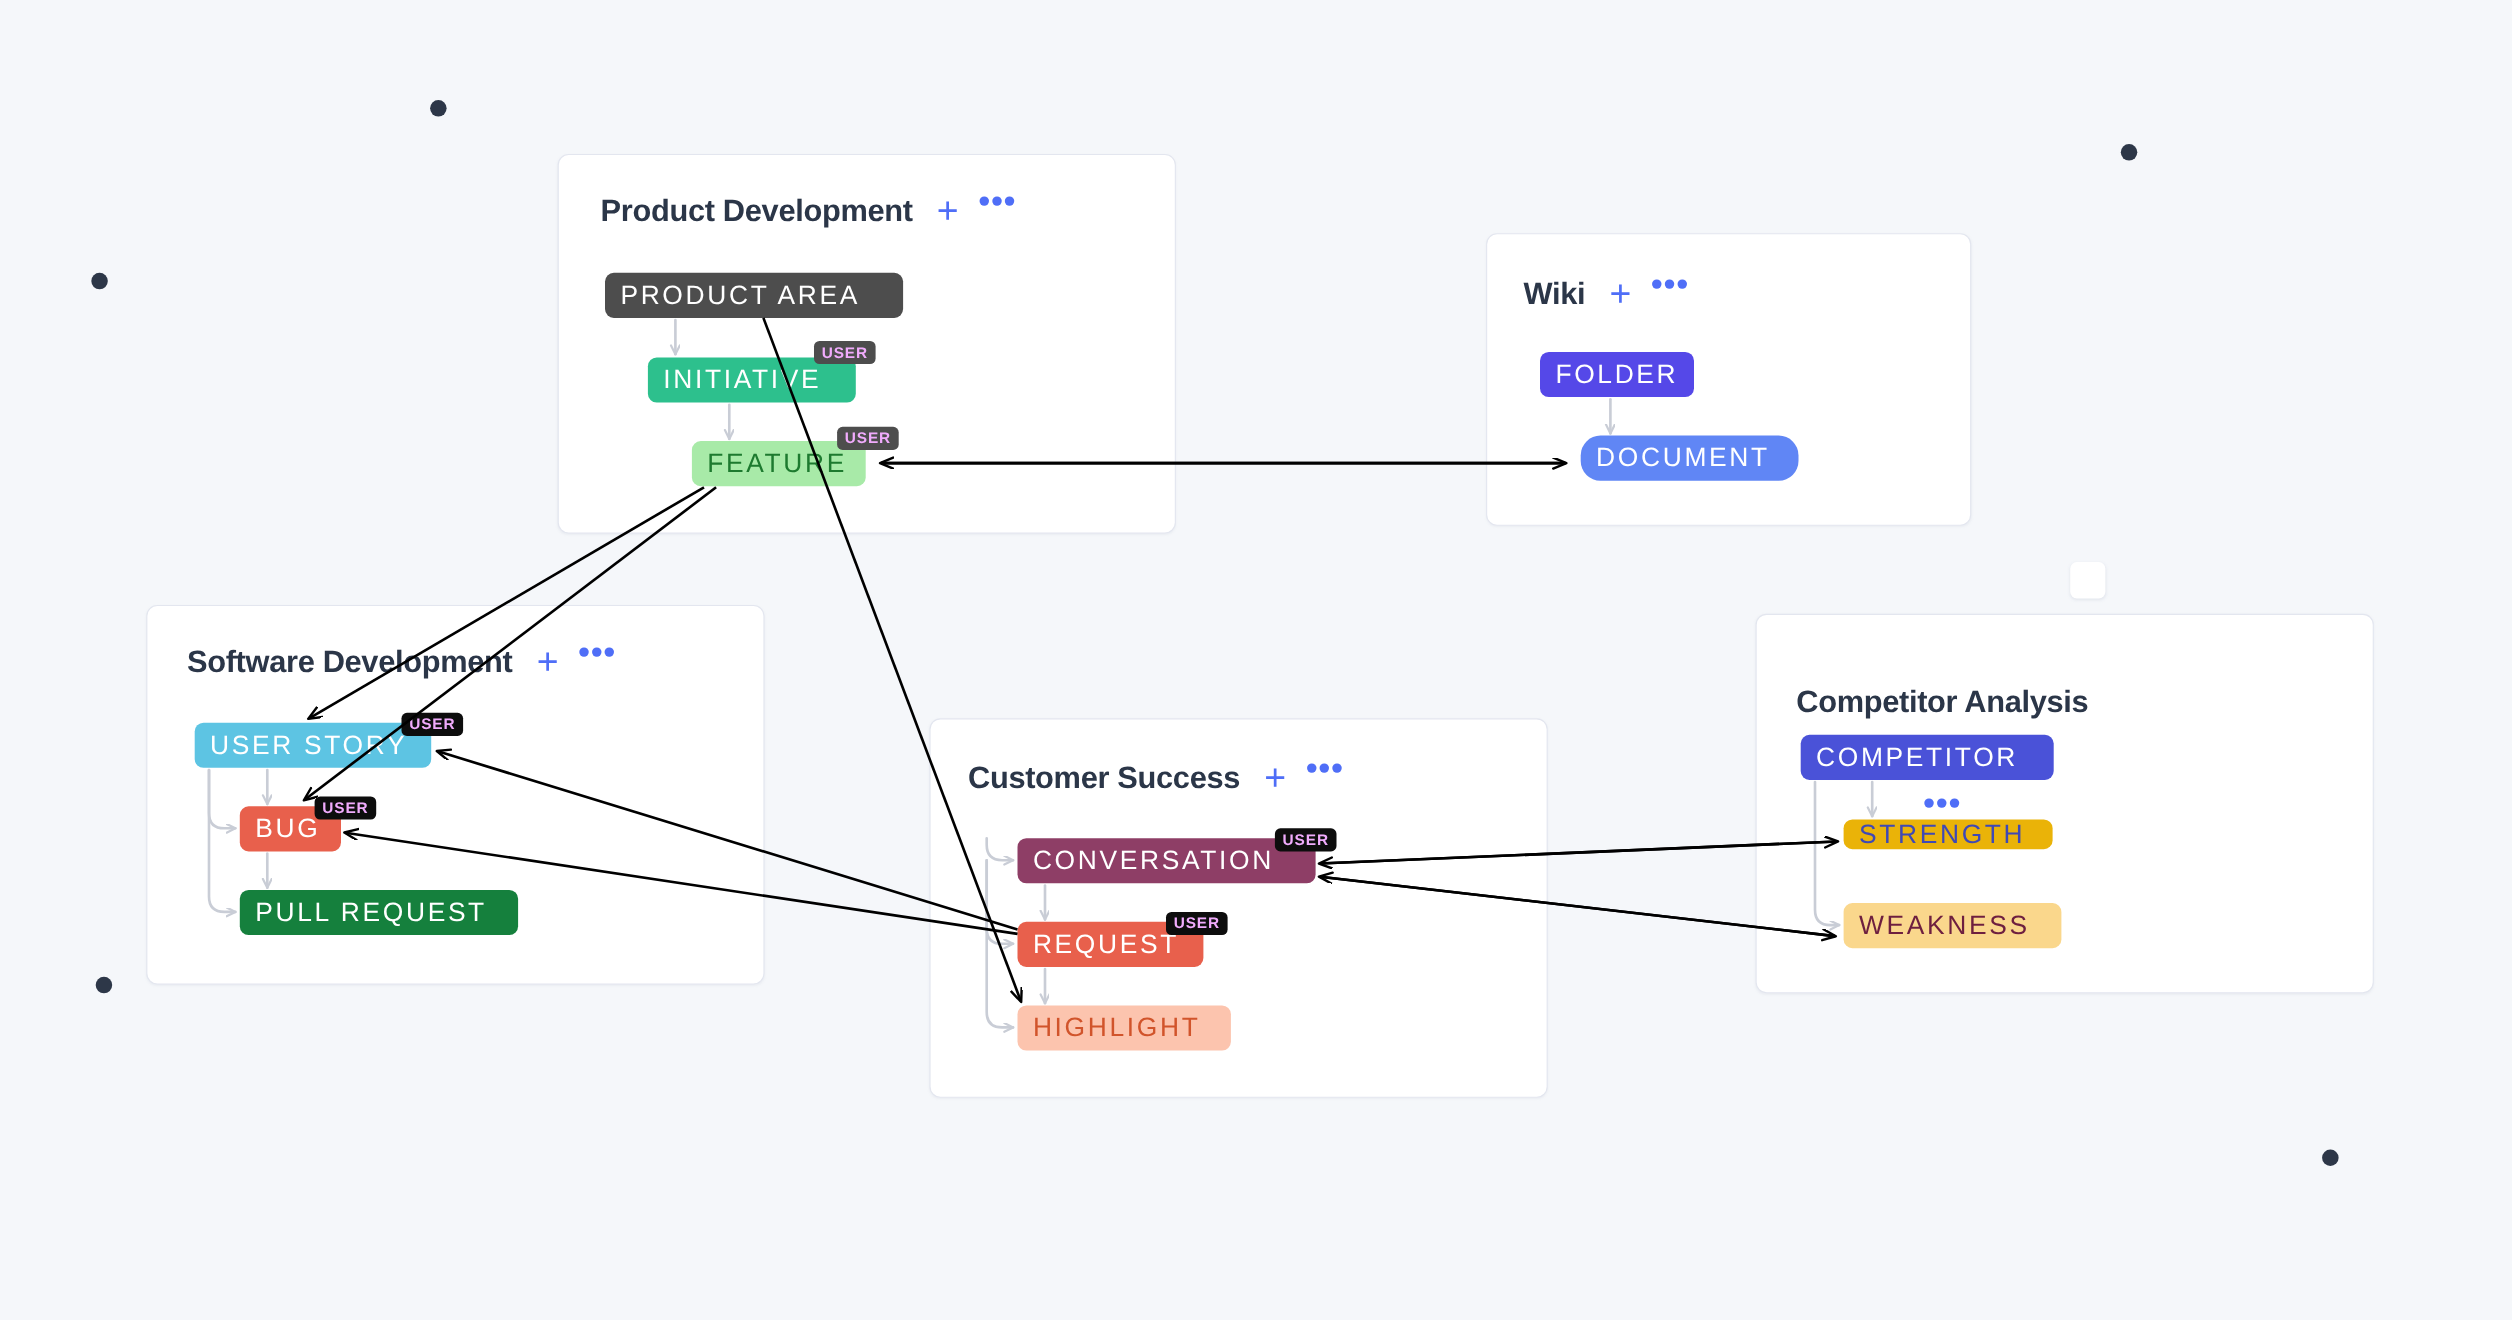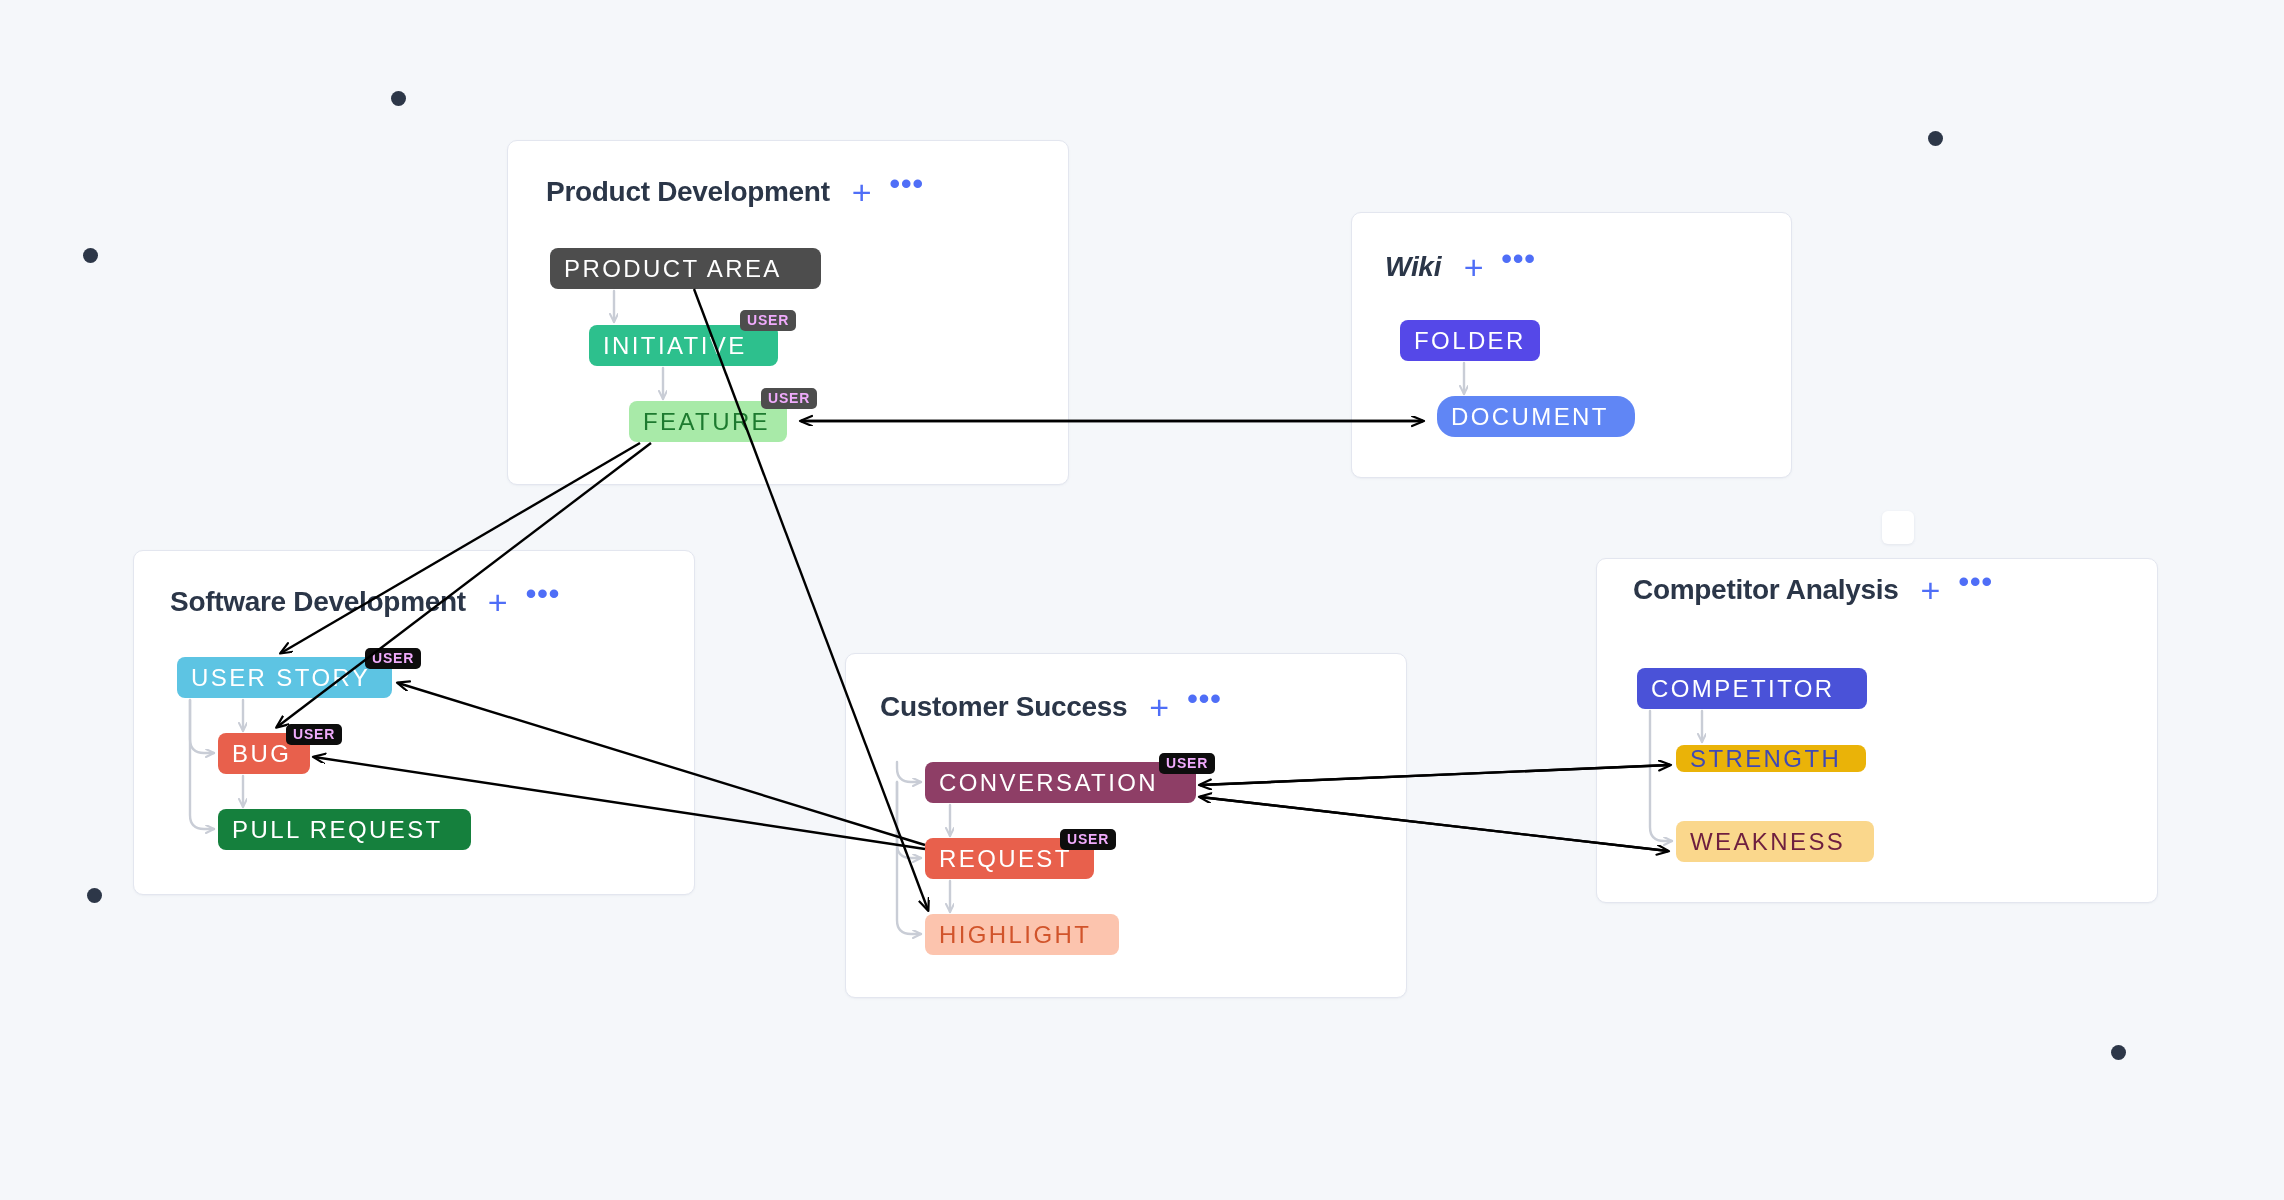--- a/index.html
+++ b/index.html
@@ -142,21 +142,21 @@
         </defs>
         <path d="M614,291 L614,322" fill="none" stroke="#c9cdd6" stroke-width="2.4" stroke-linecap="round" marker-end="url(#gm-product-development)"></path>
         <path d="M663,368 L663,399" fill="none" stroke="#c9cdd6" stroke-width="2.4" stroke-linecap="round" marker-end="url(#gm-product-development)"></path>
       </svg>
       <div class="chip" style="left: 550px; top: 248px; min-width: 271px; height: 41px; background: rgb(77, 77, 77); color: rgb(255, 255, 255);">PRODUCT AREA</div>
       <div class="chip" style="left: 589px; top: 325px; min-width: 189px; height: 41px; background: rgb(45, 192, 141); color: rgb(255, 255, 255);">INITIATIVE</div>
       <div class="user-badge badge-gray" style="left: 740px; top: 310px;">USER</div>
       <div class="chip" style="left: 629px; top: 401px; min-width: 158px; height: 41px; background: rgb(168, 234, 168); color: rgb(29, 122, 47);">FEATURE</div>
       <div class="user-badge badge-gray" style="left: 761px; top: 388px;">USER</div>
       <div class="panel" style="left: 1351px; top: 212px; width: 441px; height: 266px;"></div>
-      <div class="panel-header" style="left: 1385px; top: 250px; font-style: italic;">
+      <div class="panel-header" style="left: 1385px; top: 250px;">
         <span class="panel-title">Wiki</span>
         <span class="hdr-icon plus-icon">+</span>
         <span class="hdr-icon dots-icon">•••</span>
       </div>
       <svg width="2284" height="1200" viewBox="0 0 2284 1200" style="position: absolute; left: 0px; top: 0px; pointer-events: none;">
         <defs>
           <marker id="gm-wiki" markerWidth="12" markerHeight="12" refX="9" refY="4" orient="auto" markerUnits="userSpaceOnUse">
             <path d="M1,0 L9,4 L1,8" fill="none" stroke="#c9cdd6" stroke-width="2" stroke-linecap="round" stroke-linejoin="round"></path>
           </marker>
         </defs>
@@ -203,21 +203,21 @@
         <path d="M897,762 L897,768 Q897,782 911,782 L921,782" fill="none" stroke="#c9cdd6" stroke-width="2.4" stroke-linecap="round" marker-end="url(#gm-customer-success)"></path>
         <path d="M897,782 L897,844 Q897,858 911,858 L921,858" fill="none" stroke="#c9cdd6" stroke-width="2.4" stroke-linecap="round" marker-end="url(#gm-customer-success)"></path>
         <path d="M897,782 L897,920 Q897,934 911,934 L921,934" fill="none" stroke="#c9cdd6" stroke-width="2.4" stroke-linecap="round" marker-end="url(#gm-customer-success)"></path>
       </svg>
       <div class="chip" style="left: 925px; top: 762px; min-width: 271px; height: 41px; background: rgb(142, 62, 102); color: rgb(255, 255, 255);">CONVERSATION</div>
       <div class="user-badge badge-black" style="left: 1159px; top: 753px;">USER</div>
       <div class="chip" style="left: 925px; top: 838px; min-width: 169px; height: 41px; background: rgb(232, 96, 76); color: rgb(255, 255, 255);">REQUEST</div>
       <div class="user-badge badge-black" style="left: 1060px; top: 829px;">USER</div>
       <div class="chip" style="left: 925px; top: 914px; min-width: 194px; height: 41px; background: rgb(252, 196, 174); color: rgb(209, 84, 43);">HIGHLIGHT</div>
       <div class="panel" style="left: 1596px; top: 558px; width: 562px; height: 345px;"></div>
-      <div class="panel-header" style="left: 1633px; top: 573px;">
+      <div class="panel-header" style="left: 1633px; top: 622px; flex-direction: column;">
         <span class="panel-title">Competitor Analysis</span>
         <span class="hdr-icon plus-icon">+</span>
         <span class="hdr-icon dots-icon">•••</span>
       </div>
       <svg width="2284" height="1200" viewBox="0 0 2284 1200" style="position: absolute; left: 0px; top: 0px; pointer-events: none;">
         <defs>
           <marker id="gm-competitor-analysis" markerWidth="12" markerHeight="12" refX="9" refY="4" orient="auto" markerUnits="userSpaceOnUse">
             <path d="M1,0 L9,4 L1,8" fill="none" stroke="#c9cdd6" stroke-width="2" stroke-linecap="round" stroke-linejoin="round"></path>
           </marker>
         </defs>

